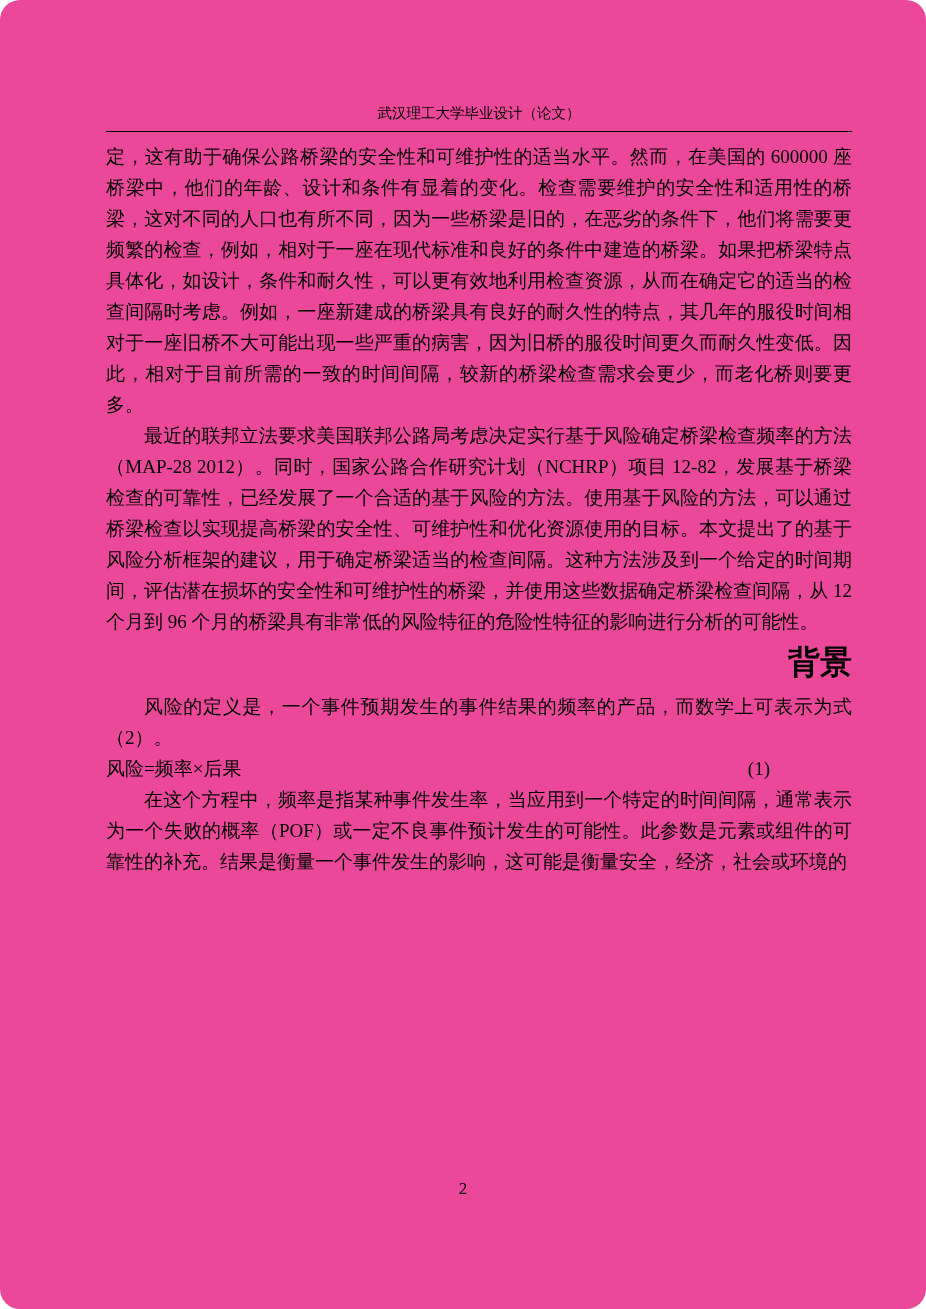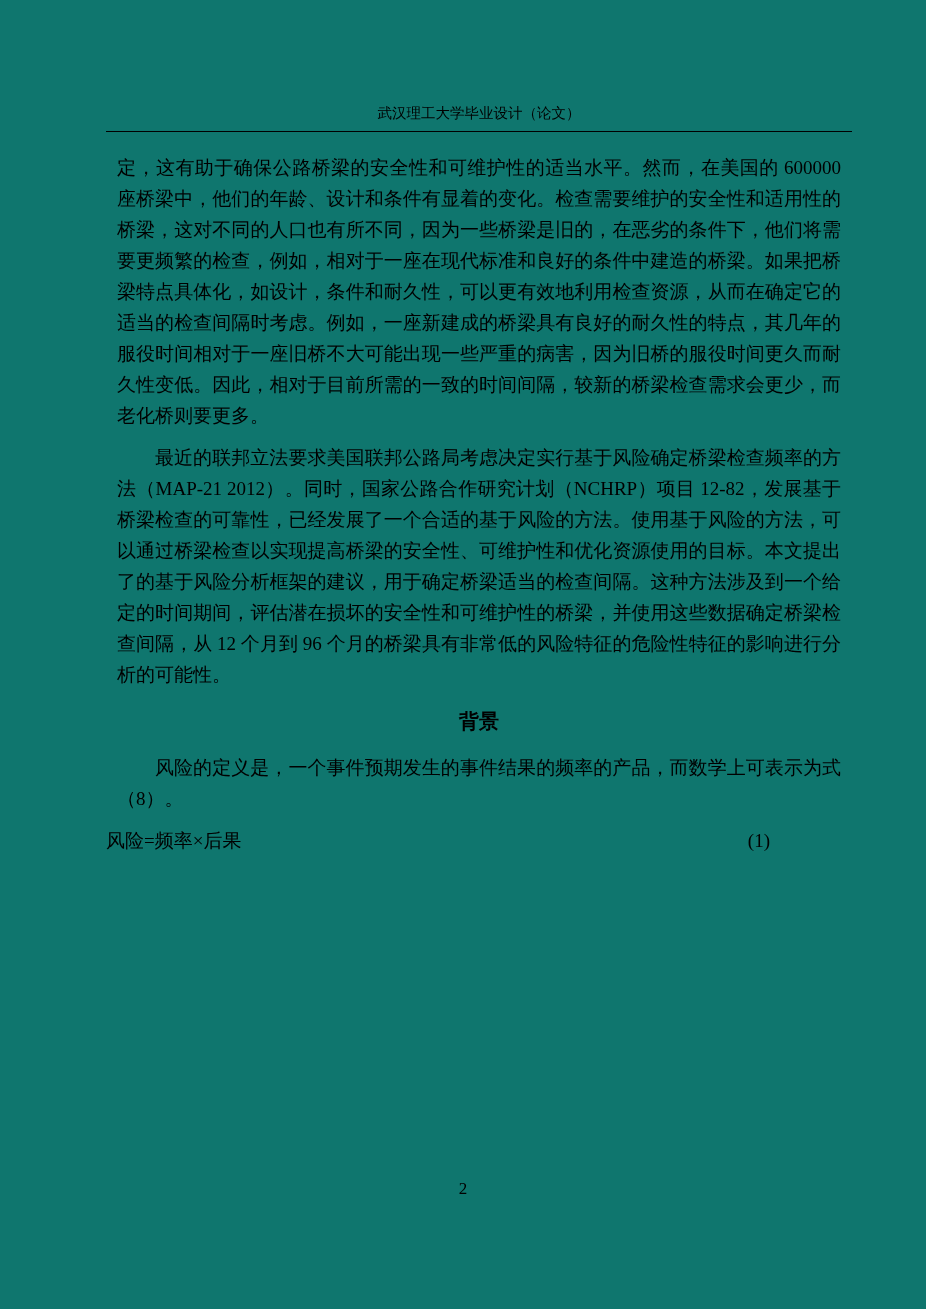--- a/index.html
+++ b/index.html
@@ -1,24 +1,25 @@
 <!DOCTYPE html>
 <html><head>
 <meta charset="utf-8">
 <style>
   * { margin: 0; padding: 0; box-sizing: border-box; }
   html, body { background: #ffffff; }
   .page {
     position: relative;
     width: 926px;
     height: 1309px;
-    background: #0f766e;
+    background: #ec4899;
     color: #000000;
     font-family: "Liberation Serif", "DejaVu Serif", serif;
     overflow: hidden;
+    border-radius: 20px;
   }
   .page-header {
     position: absolute;
     top: 102px;
     left: 106px;
     width: 746px;
     text-align: center;
     font-size: 14.5px;
     line-height: 22px;
     padding-bottom: 7px;
@@ -27,27 +28,27 @@
   .content {
     position: absolute;
     top: 141px;
     left: 106px;
     width: 746px;
     font-size: 19px;
     line-height: 31px;
     text-align: justify;
     text-justify: inter-ideograph;
   }
-  .content p { margin: 11px; }
+  .content p { margin: 0; }
   .content p.indent { text-indent: 2em; }
   .section-heading {
-    text-align: center;
-    font-family: Liberation Sans, sans-serif;
+    text-align: right;
+    font-family: Liberation Mono, monospace;
     font-weight: bold;
-    font-size: 20px;
+    font-size: 32px;
     line-height: 40px;
     margin: 8px 0 6px 0;
   }
   .equation-row {
     position: relative;
     text-align: left;
     line-height: 31px;
   }
   .equation-number {
     position: absolute;
@@ -67,28 +68,29 @@
 <body>
 
 <div class="page">
 
   <div class="page-header">
     <span>武汉理工大学毕业设计（论文）</span>
   </div>
 
   <div class="content">
     <p class="no-indent">定，这有助于确保公路桥梁的安全性和可维护性的适当水平。然而，在美国的 600000 座桥梁中，他们的年龄、设计和条件有显着的变化。检查需要维护的安全性和适用性的桥梁，这对不同的人口也有所不同，因为一些桥梁是旧的，在恶劣的条件下，他们将需要更频繁的检查，例如，相对于一座在现代标准和良好的条件中建造的桥梁。如果把桥梁特点具体化，如设计，条件和耐久性，可以更有效地利用检查资源，从而在确定它的适当的检查间隔时考虑。例如，一座新建成的桥梁具有良好的耐久性的特点，其几年的服役时间相对于一座旧桥不大可能出现一些严重的病害，因为旧桥的服役时间更久而耐久性变低。因此，相对于目前所需的一致的时间间隔，较新的桥梁检查需求会更少，而老化桥则要更多。</p>
-    <p class="indent">最近的联邦立法要求美国联邦公路局考虑决定实行基于风险确定桥梁检查频率的方法（MAP-21 2012）。同时，国家公路合作研究计划（NCHRP）项目 12-82，发展基于桥梁检查的可靠性，已经发展了一个合适的基于风险的方法。使用基于风险的方法，可以通过桥梁检查以实现提高桥梁的安全性、可维护性和优化资源使用的目标。本文提出了的基于风险分析框架的建议，用于确定桥梁适当的检查间隔。这种方法涉及到一个给定的时间期间，评估潜在损坏的安全性和可维护性的桥梁，并使用这些数据确定桥梁检查间隔，从 12 个月到 96 个月的桥梁具有非常低的风险特征的危险性特征的影响进行分析的可能性。</p>
+    <p class="indent">最近的联邦立法要求美国联邦公路局考虑决定实行基于风险确定桥梁检查频率的方法（MAP-28 2012）。同时，国家公路合作研究计划（NCHRP）项目 12-82，发展基于桥梁检查的可靠性，已经发展了一个合适的基于风险的方法。使用基于风险的方法，可以通过桥梁检查以实现提高桥梁的安全性、可维护性和优化资源使用的目标。本文提出了的基于风险分析框架的建议，用于确定桥梁适当的检查间隔。这种方法涉及到一个给定的时间期间，评估潜在损坏的安全性和可维护性的桥梁，并使用这些数据确定桥梁检查间隔，从 12 个月到 96 个月的桥梁具有非常低的风险特征的危险性特征的影响进行分析的可能性。</p>
 
     <h1 class="section-heading">背景</h1>
 
-    <p class="indent">风险的定义是，一个事件预期发生的事件结果的频率的产品，而数学上可表示为式（8）。</p>
+    <p class="indent">风险的定义是，一个事件预期发生的事件结果的频率的产品，而数学上可表示为式（2）。</p>
 
     <div class="equation-row">
       <span>风险=频率×后果</span>
       <span class="equation-number">(1)</span>
     </div>
 
+    <p class="indent">在这个方程中，频率是指某种事件发生率，当应用到一个特定的时间间隔，通常表示为一个失败的概率（POF）或一定不良事件预计发生的可能性。此参数是元素或组件的可靠性的补充。结果是衡量一个事件发生的影响，这可能是衡量安全，经济，社会或环境的</p>
   </div>
 
   <div class="page-number">2</div>
 
 </div>
 
 </body></html>

